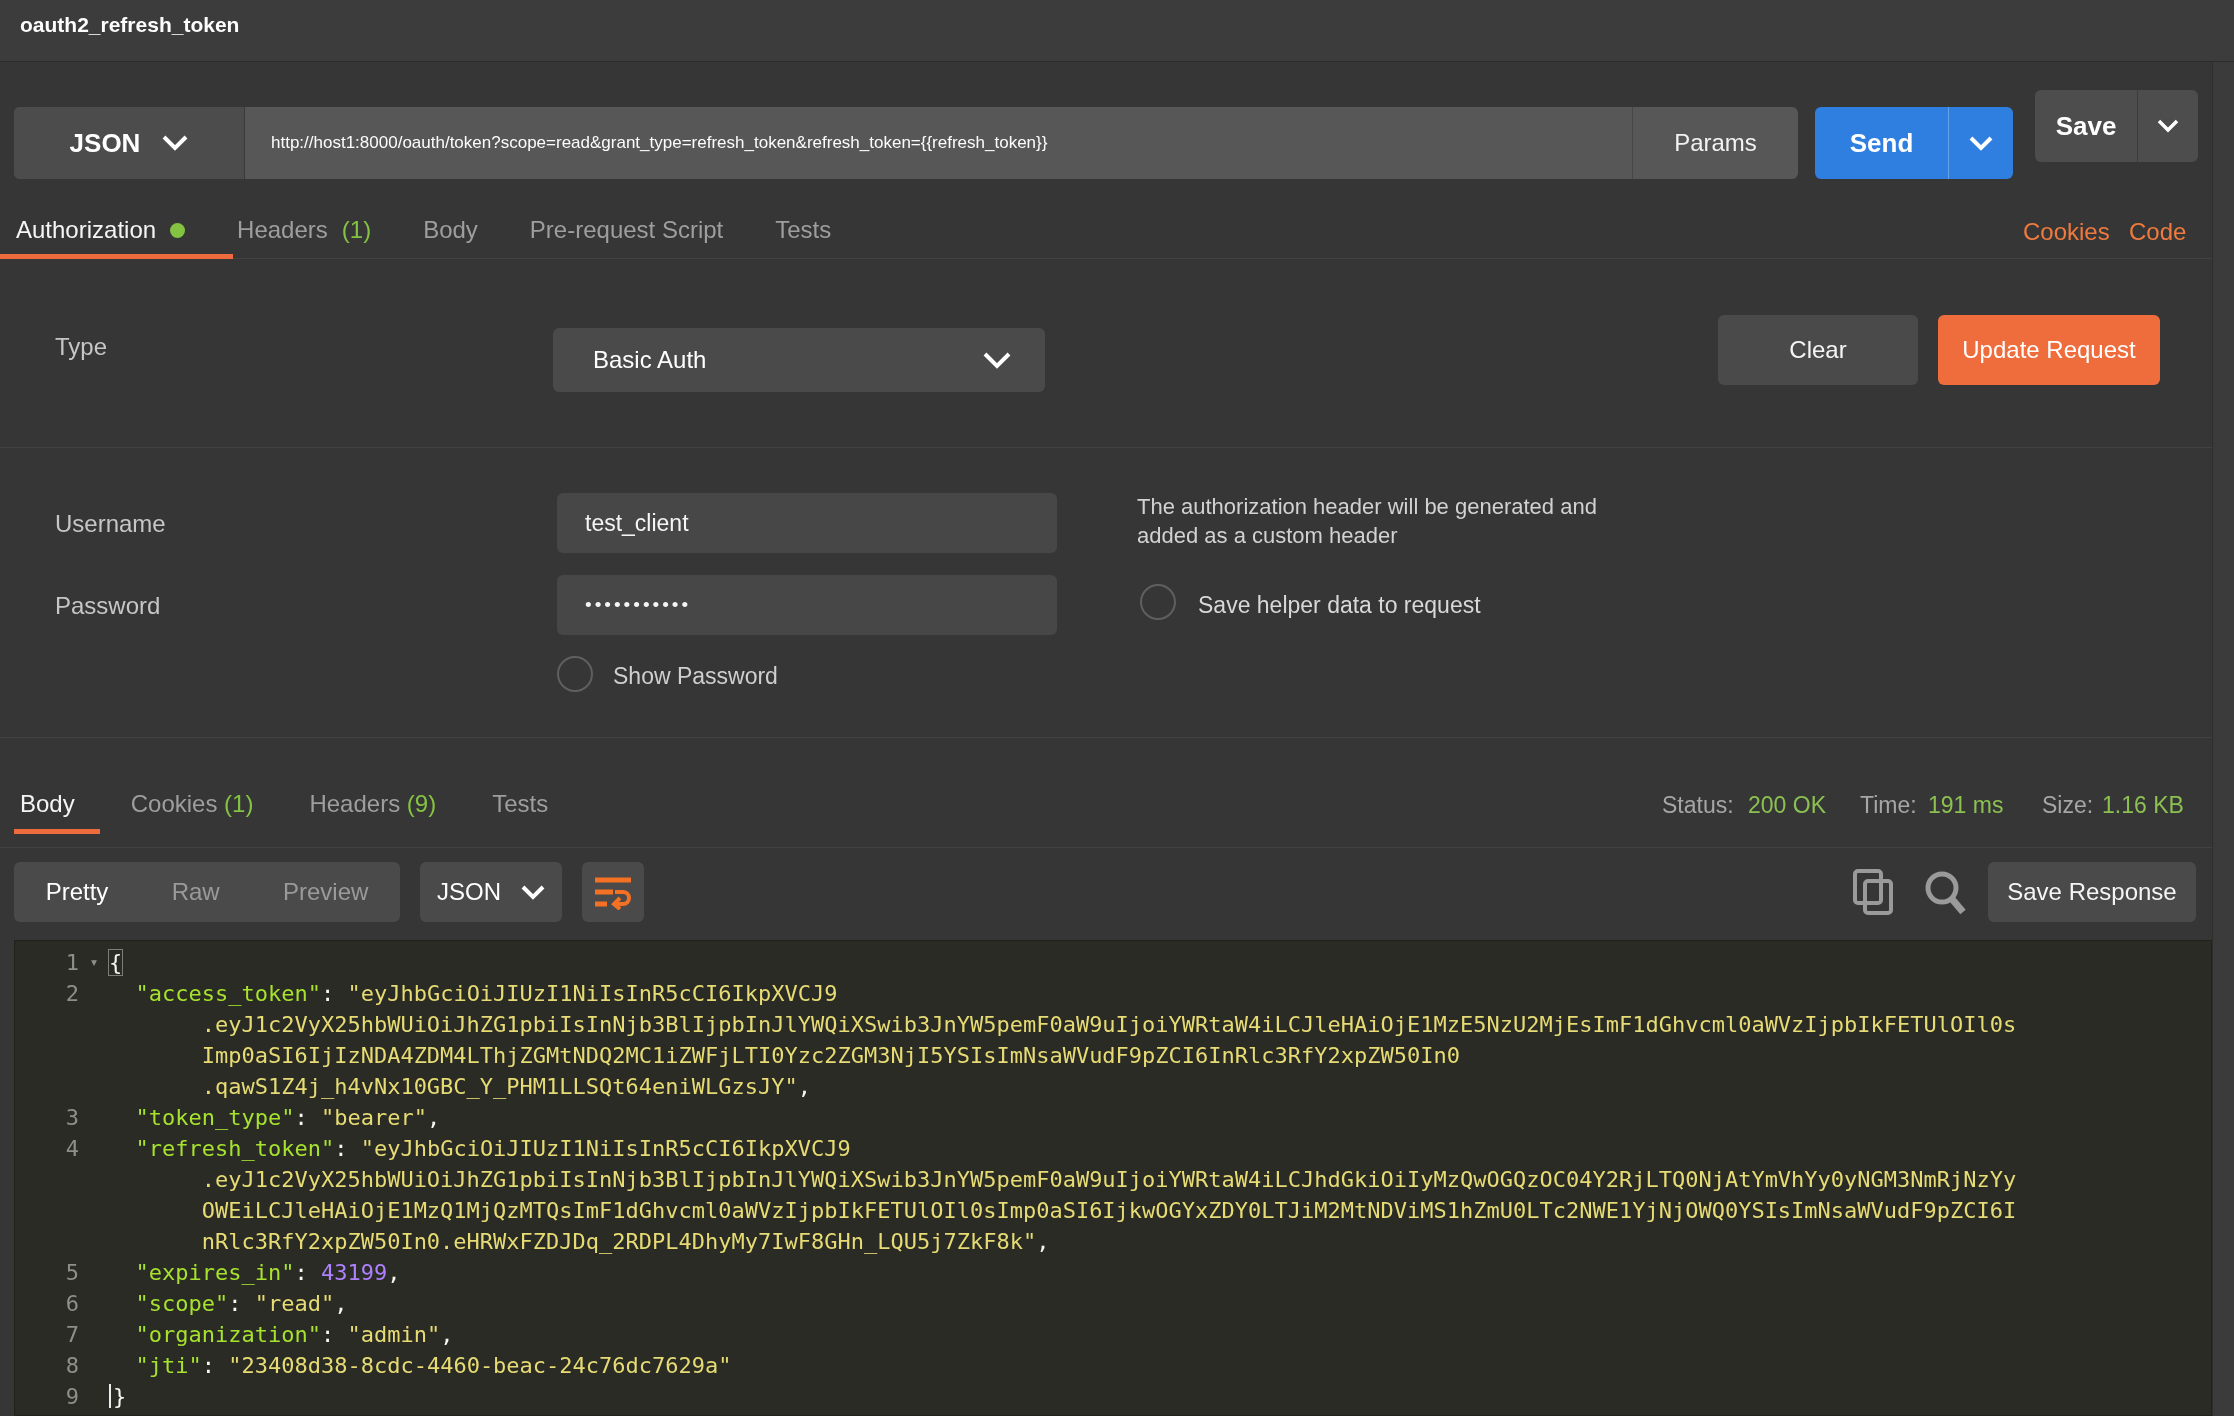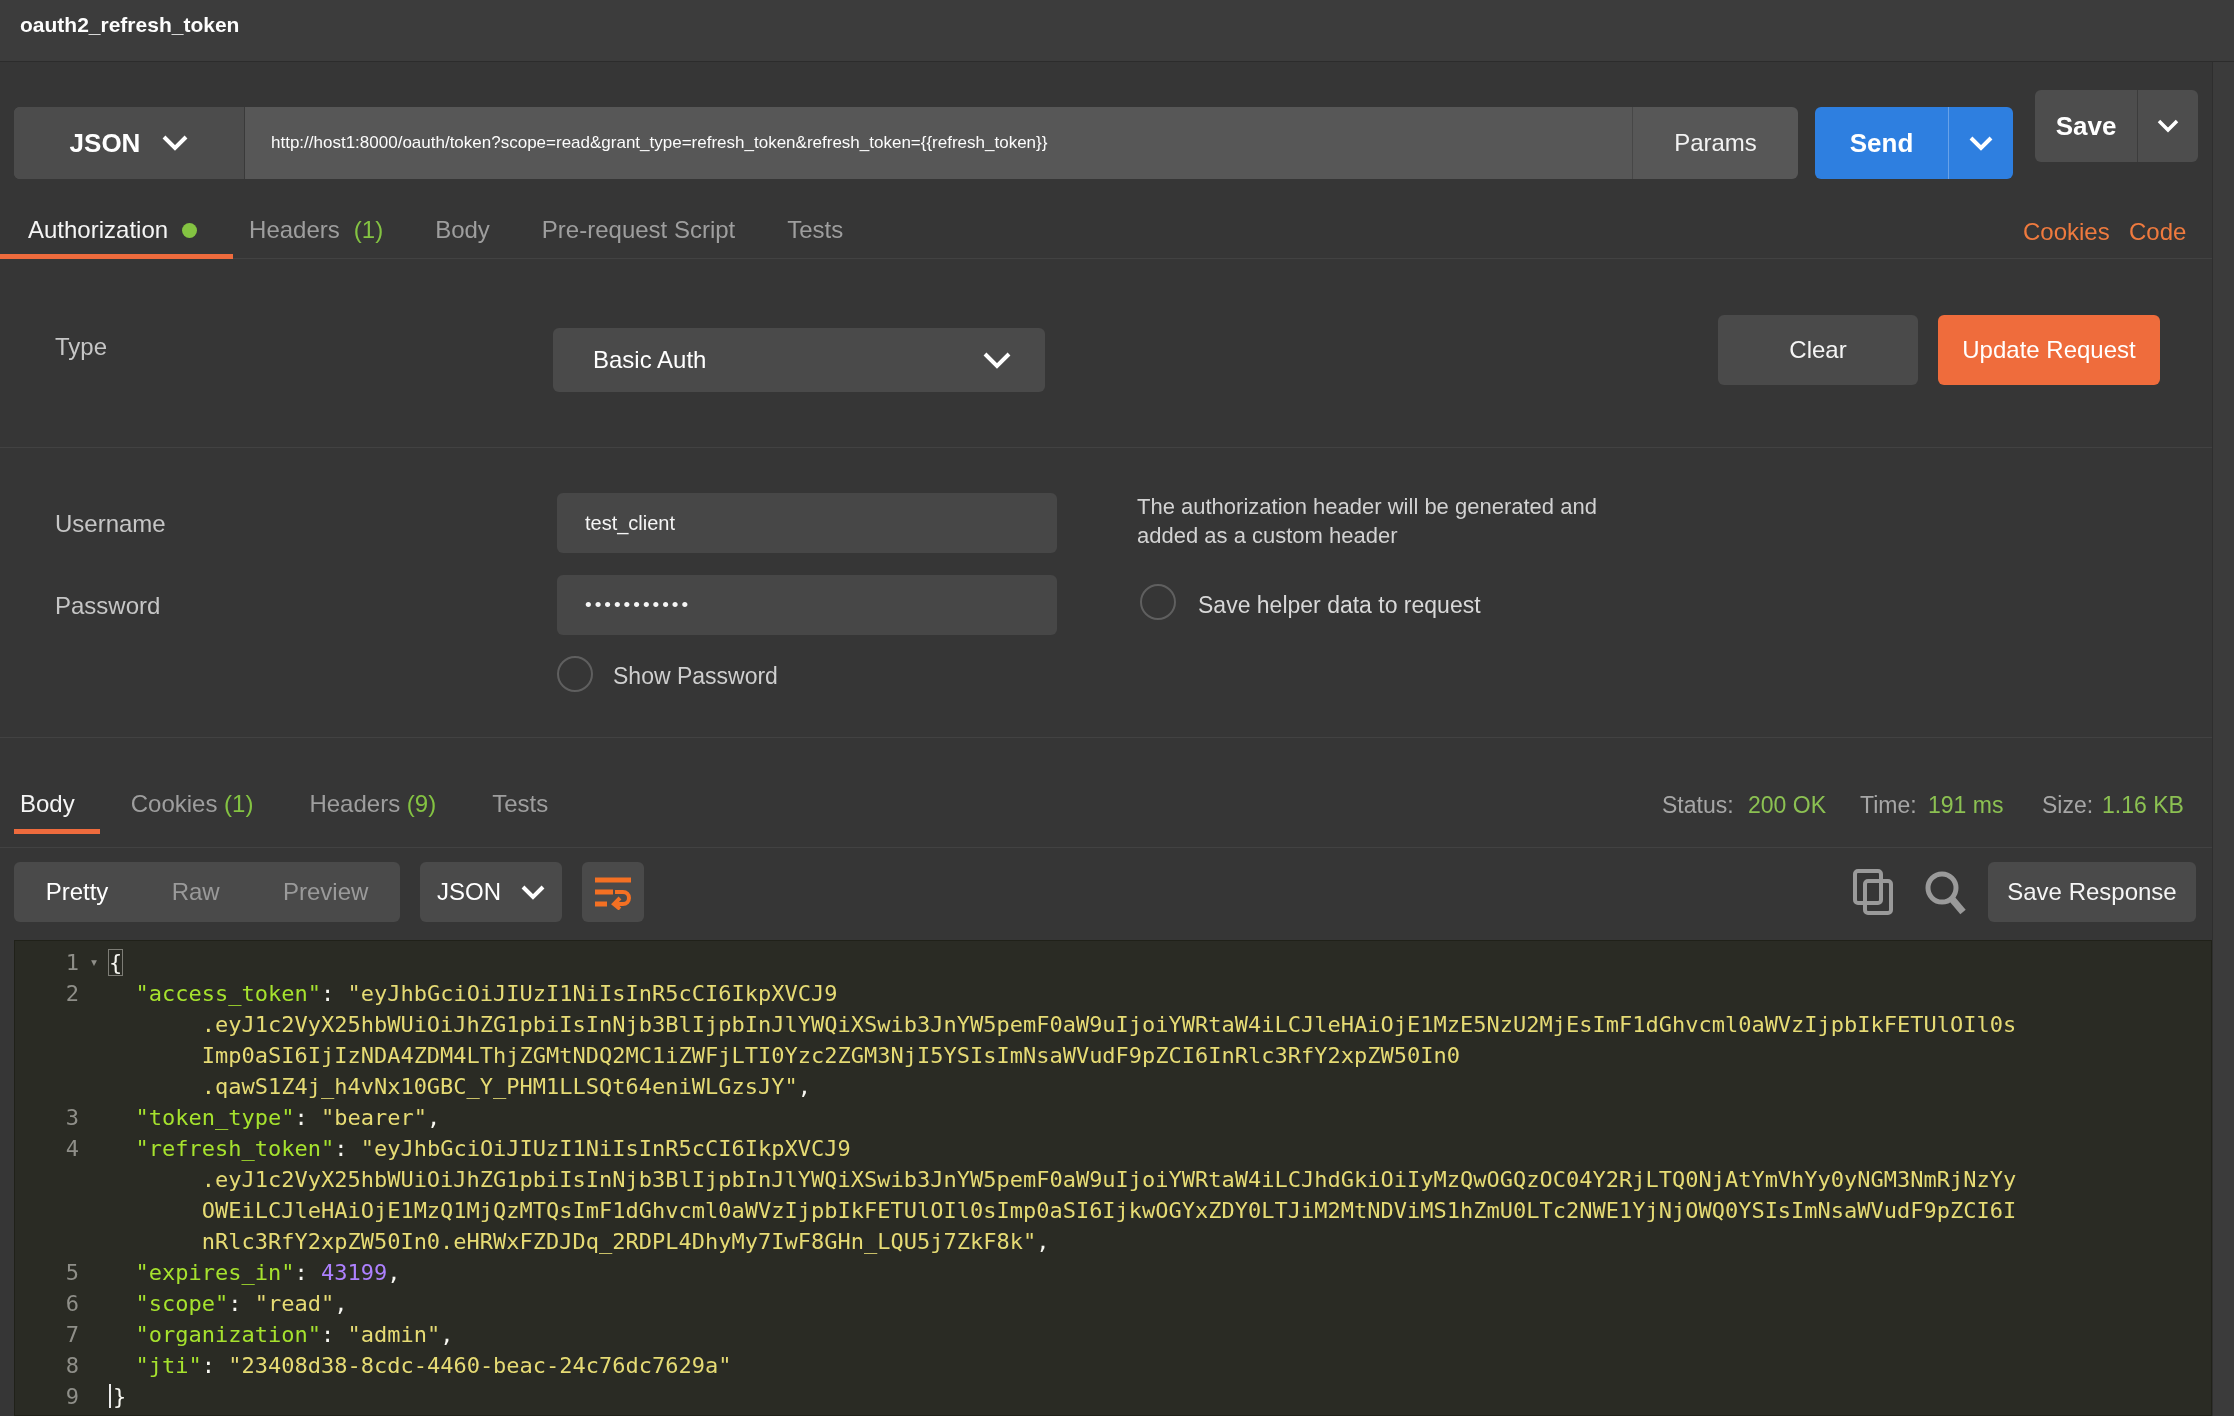--- a/index.html
+++ b/index.html
@@ -18,40 +18,40 @@
   .url-seg input { width:100%; background:transparent; border:none; outline:none; color:#fcfcfc; font-size:17px; font-family:"Liberation Sans",sans-serif; }
   .params-seg { width:166px; border-left:1px solid #474747; border-radius:0 6px 6px 0; display:flex; align-items:center; justify-content:center; color:#f2f2f2; font-size:24px; cursor:pointer; }
   .btn-split { height:72px; border-radius:6px; display:flex; align-items:stretch; overflow:hidden; cursor:pointer; }
   .send-btn { left:1815px; top:107px; width:198px; background:#2e7fe0; }
   .send-main { width:134px; display:flex; align-items:center; justify-content:center; color:#fff; font-size:26px; font-weight:bold; border-right:1px solid rgba(255,255,255,.28); }
   .split-caret { flex:1; display:flex; align-items:center; justify-content:center; }
   .save-btn { left:2035px; top:90px; width:163px; background:#4d4d4d; }
   .save-main { width:103px; display:flex; align-items:center; justify-content:center; color:#fff; font-size:26px; font-weight:bold; border-right:1px solid #3c3c3c; }
 
   
-  .req-tabs { left:16px; top:216px; display:flex; gap:52px; align-items:center; font-size:24px; color:#9e9e9e;margin-left:12px; }
+  .req-tabs { left:16px; top:216px; display:flex; gap:52px; align-items:center; font-size:24px; color:#9e9e9e; }
   .req-tabs .tab { cursor:pointer; display:flex; align-items:center; gap:14px; }
   .tab-active { color:#f5f5f5; }
   .green { color:#84c342; }
   .dot { width:15px; height:15px; border-radius:50%; background:#84c342; display:inline-block; }
   .tabs-divider { left:0; top:258px; width:2234px; height:1px; background:#424242; }
   .req-underline { left:0; top:254px; width:233px; height:5px; background:#ee6b3d; }
   .link-orange { font-size:24px; color:#ef7a3e; cursor:pointer; }
   .cookies-link { left:2023px; top:218px; }
   .code-link { left:2129px; top:218px; }
 
   
   .field-label { font-size:24px; color:#c6c6c6; }
   .type-select { left:553px; top:328px; width:492px; height:64px; background:#4a4a4a; border-radius:6px; display:flex; align-items:center; padding:0 34px 0 40px; color:#fff; font-size:24px; cursor:pointer; }
   .type-select .grow { flex:1; }
   .btn-plain { background:#4a4a4a; border-radius:6px; color:#f5f5f5; font-size:24px; display:flex; align-items:center; justify-content:center; cursor:pointer; }
   .clear-btn { left:1718px; top:315px; width:200px; height:70px; }
   .update-btn { left:1938px; top:315px; width:222px; height:70px; background:#ef6c3c; border-radius:6px; color:#fff; font-size:24px; display:flex; align-items:center; justify-content:center; cursor:pointer;text-align:center; }
   .hdivider { width:2234px; height:1px; background:#424242; left:0; }
-  .txt-input { background:#474747; border:none; outline:none; border-radius:6px; color:#f5f5f5; font-size:20px; padding-left:28px; font-family:"Liberation Sans",sans-serif; }
+  .txt-input { background:#474747; border:none; outline:none; border-radius:6px; color:#f5f5f5; font-size:23px; padding-left:28px; font-family:"Liberation Sans",sans-serif; }
   .user-input { left:557px; top:493px; width:500px; height:60px; }
   .pass-input { left:557px; top:575px; width:500px; height:60px; font-size:19px; letter-spacing:3px; }
   .helper-text { left:1137px; top:492px; font-size:22px; color:#d2d2d2; line-height:29px; }
   .toggle-circle { width:36px; height:36px; border:2px solid #5f5f5f; border-radius:50%; background:transparent; cursor:pointer; }
   .save-helper-circle { left:1140px; top:584px; }
   .save-helper-label { left:1198px; top:592px; font-size:23px; color:#d8d8d8; }
   .showpw-circle { left:557px; top:656px; }
   .showpw-label { left:613px; top:663px; font-size:23px; color:#cfcfcf; }
 
   

